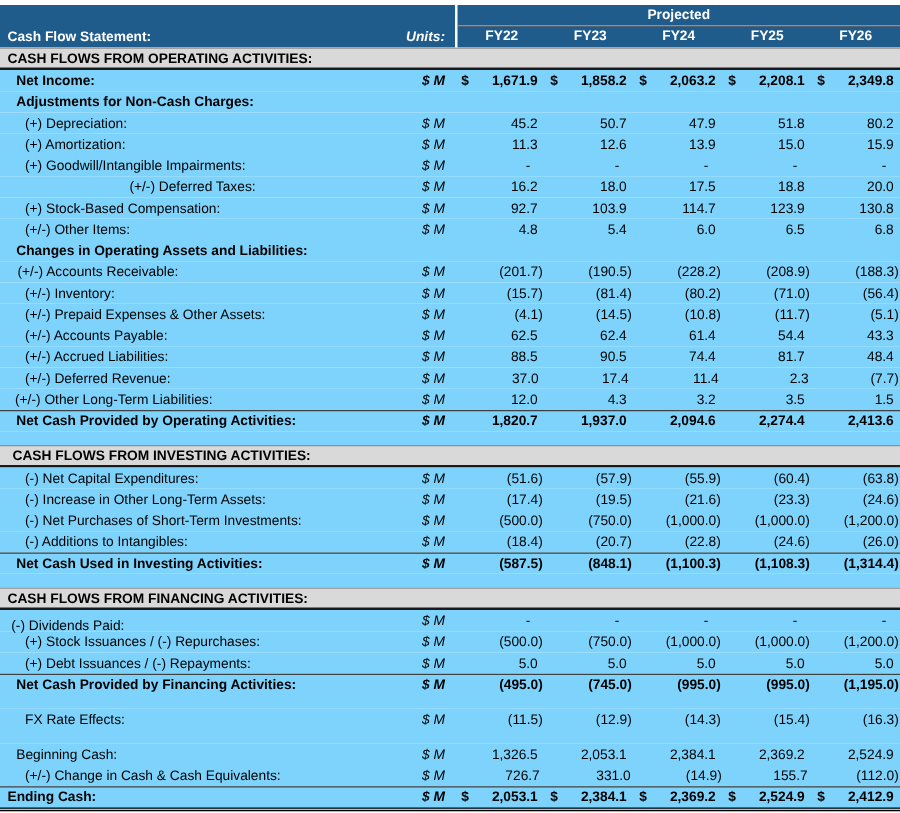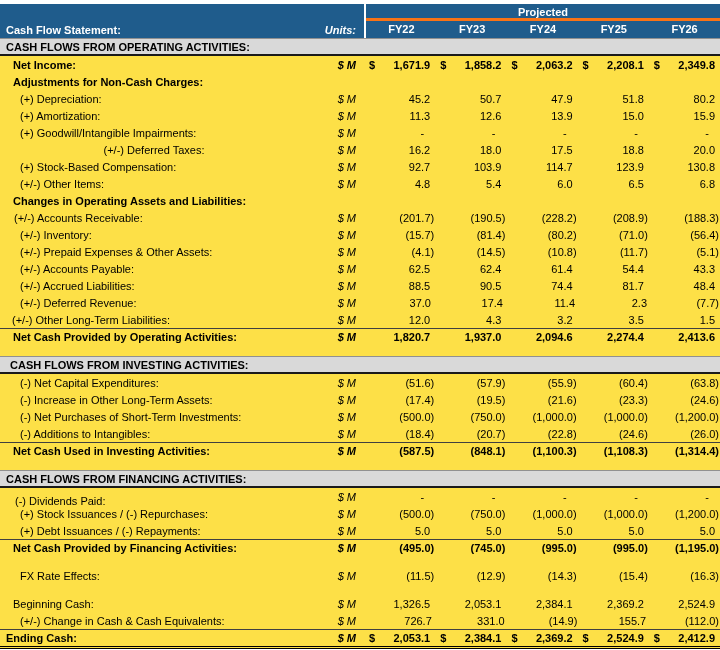--- a/index.html
+++ b/index.html
@@ -8,25 +8,25 @@
     font-family:"Liberation Sans", sans-serif;font-size:11px;color:#000;
     padding-top:4px;overflow:hidden;position:relative;
   }
   
   .header{height:34px;background:var(--blue,#1F5C8C);display:flex;color:#fff;}
   .h-left{flex:0 0 364px;display:flex;justify-content:space-between;align-items:flex-end;
           padding:0 8px 2px 6px;box-sizing:border-box;gap:40px;}
   .h-title{font-weight:bold;white-space:nowrap;}
   .h-units{font-weight:bold;font-style:italic;}
   .h-right{flex:1;border-left:2px solid #fff;display:flex;flex-direction:column;box-sizing:border-box;}
-  .h-projected{height:17px;line-height:16px;border-bottom:3px solid #f97316;text-align:center;font-weight:bold;box-sizing:border-box;}
+  .h-projected{height:17px;line-height:16px;border-bottom:1px solid #f97316;text-align:center;font-weight:bold;box-sizing:border-box;}
   .h-years{flex:1;display:flex;}
   .h-year{flex:1;text-align:center;font-weight:bold;line-height:16px;}
   
-  .row{height:17px;display:flex;align-items:center;box-sizing:border-box;background:#fde047;}
+  .row{height:17px;display:flex;align-items:center;box-sizing:border-box;background:#7dd3fc;}
   .row.section{height:18px;background:var(--band,#D9D9D9);border-top:1px solid #909090;
                border-bottom:2px solid #1a1a1a;font-weight:bold;}
   .row.spacer{height:11px;}
   .row.total{border-top:1px solid #404040;}
   .row.grand{border-top:1px solid #404040;border-bottom:3px double #000;height:20px;}
   .row.bold{font-weight:bold;}
   .c-label{flex:0 0 288px;white-space:nowrap;box-sizing:border-box;}
   .c-unit{flex:0 0 76px;text-align:right;padding-right:8px;font-style:italic;box-sizing:border-box;}
   .c-val{flex:1;text-align:right;position:relative;box-sizing:border-box;white-space:nowrap;}
   .c-val.pos{padding-right:5px;}
@@ -278,21 +278,21 @@
       <div class="row section">
         <div class="c-label" style="padding-left: 6px;">CASH FLOWS FROM FINANCING ACTIVITIES:</div>
         <div class="c-unit"></div>
         <div class="c-val"></div>
         <div class="c-val"></div>
         <div class="c-val"></div>
         <div class="c-val"></div>
         <div class="c-val"></div>
       </div>
       <div class="row data">
-        <div class="c-label" style="padding-left: 15px; margin-top: 8px;">(-) Dividends Paid:</div>
+        <div class="c-label" style="padding-left: 9px; margin-top: 8px;">(-) Dividends Paid:</div>
         <div class="c-unit">$ M</div>
         <div class="c-val dash"><span class="num">-</span></div>
         <div class="c-val dash"><span class="num">-</span></div>
         <div class="c-val dash"><span class="num">-</span></div>
         <div class="c-val dash"><span class="num">-</span></div>
         <div class="c-val dash"><span class="num">-</span></div>
       </div>
       <div class="row data">
         <div class="c-label" style="padding-left: 20px;">(+) Stock Issuances / (-) Repurchases:</div>
         <div class="c-unit">$ M</div>

